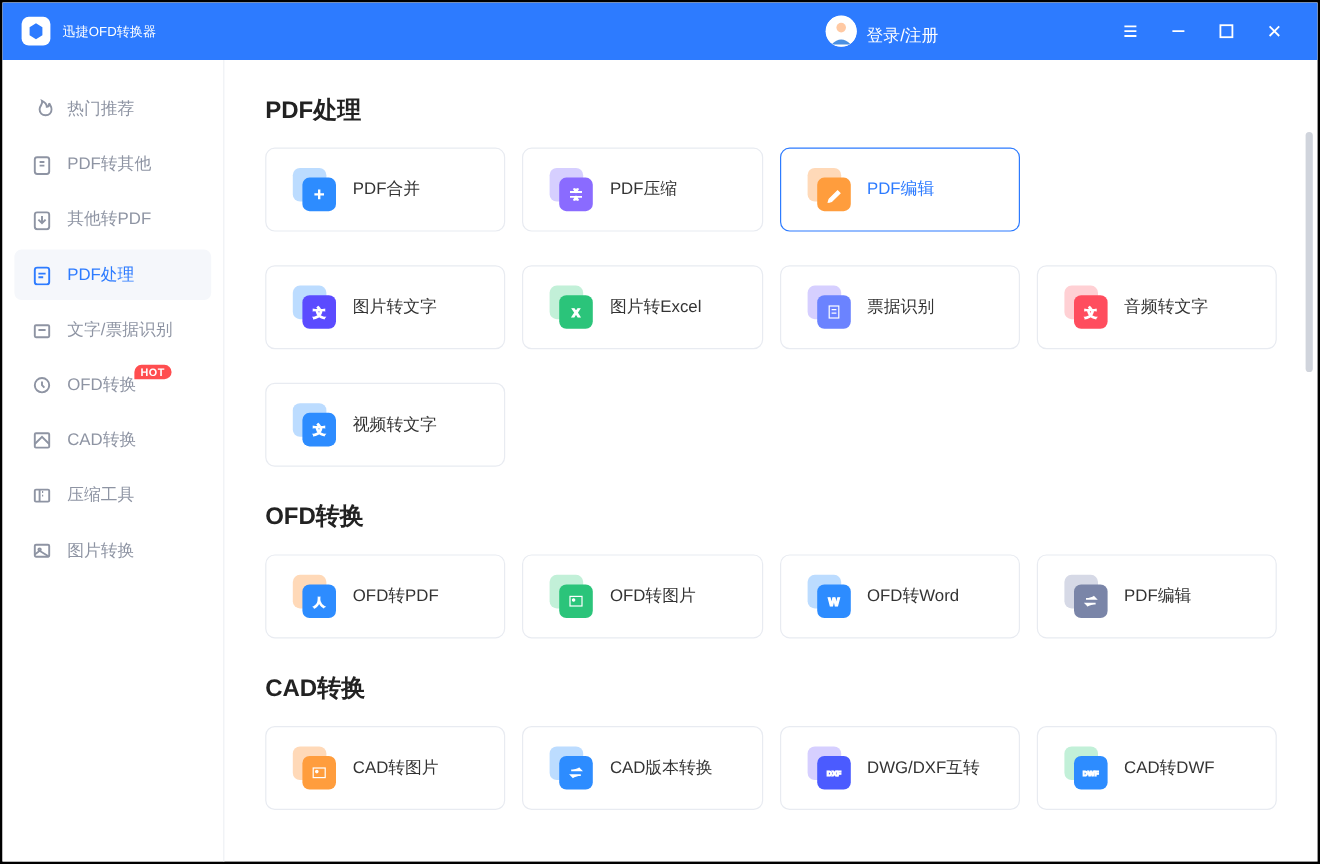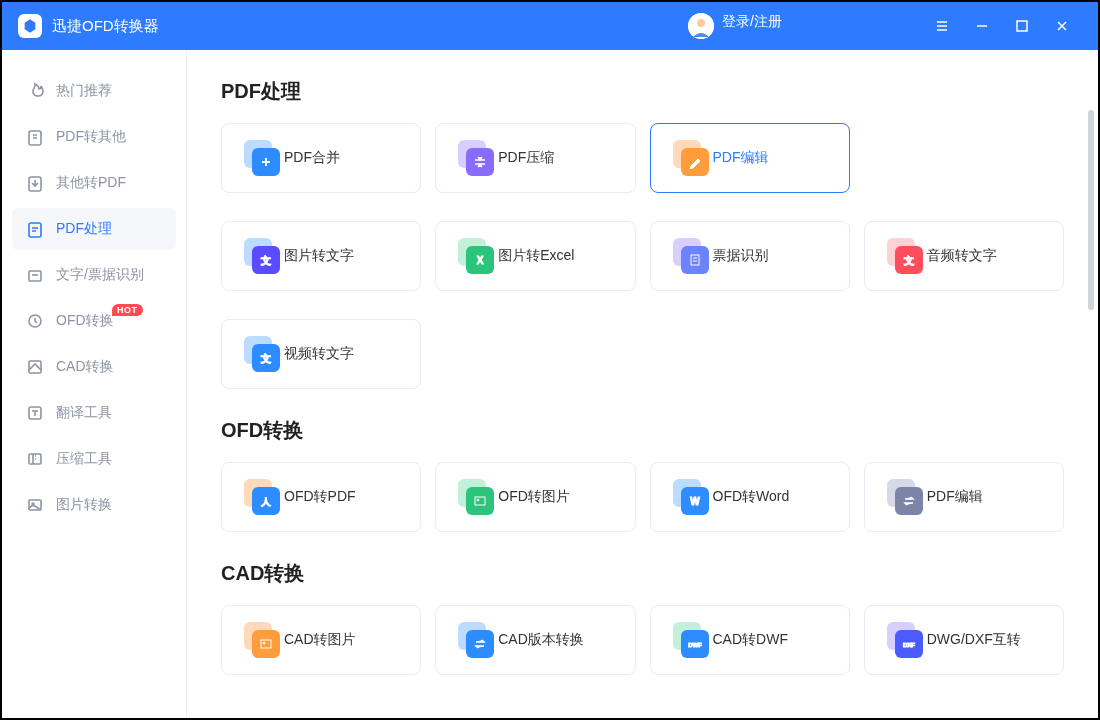--- a/index.html
+++ b/index.html
@@ -2,23 +2,23 @@
 <html><head>
 <meta charset="utf-8">
 <style>
 * { margin: 0; padding: 0; box-sizing: border-box; font-family: "Microsoft YaHei", -apple-system, sans-serif; }
 body { width: 1100px; height: 720px; overflow: hidden; background: #fff; border: 2px solid #000; position: relative; }
 
 
 .titlebar { height: 48px; background: #2d7bff; display: flex; align-items: center; padding: 0 16px; color: #fff; }
 .titlebar .logo { width: 24px; height: 24px; background: #fff; border-radius: 6px; display: flex; align-items: center; justify-content: center; margin-right: 10px; }
 .titlebar .logo svg { width: 16px; height: 16px; fill: #2d7bff; }
-.titlebar .title { font-size: 15px; font-weight: 500; }
+.titlebar .title { font-size: 11px; font-weight: 500; }
 .titlebar .spacer { flex: 1; }
-.titlebar .user { display: flex; align-items: flex-start; gap: 8px; margin-right: 140px; }
+.titlebar .user { display: flex; align-items: flex-end; gap: 8px; margin-right: 140px; }
 .titlebar .avatar { width: 26px; height: 26px; border-radius: 50%; background: #fff; display: flex; align-items: center; justify-content: center; overflow: hidden; }
 .titlebar .avatar svg { width: 26px; height: 26px; }
 .titlebar .login { font-size: 14px; }
 .titlebar .winbtn { width: 40px; height: 48px; display: flex; align-items: center; justify-content: center; cursor: pointer; }
 .titlebar .winbtn svg { width: 14px; height: 14px; stroke: #fff; stroke-width: 1.5; fill: none; }
 
 
 .main { display: flex; height: calc(720px - 48px - 4px); justify-content: center; }
 
 
@@ -28,21 +28,21 @@
 .side-item .sicon { width: 18px; height: 18px; display: flex; align-items: center; justify-content: center; flex-shrink: 0; }
 .side-item .sicon svg { width: 18px; height: 18px; stroke: currentColor; fill: none; stroke-width: 1.6; }
 .side-item.active .sicon svg { stroke: #2d7bff; }
 .hot-badge { position: absolute; top: 4px; left: 100px; background: #ff4d4f; color: #fff; font-size: 9px; font-weight: 700; padding: 1px 5px; border-radius: 6px 6px 6px 0; letter-spacing: 0.5px; }
 
 
 .content { flex: 1; padding: 28px 34px 10px 34px; overflow-y: auto; position: relative; }
 .section-title { font-size: 20px; font-weight: 700; color: #222; margin-bottom: 18px; margin-top: 6px; }
 .section-title:first-child { margin-top: 0; }
 .grid { display: grid; grid-template-columns: repeat(4, 1fr); gap: 14px; margin-bottom: 28px; }
-.card { height: 70px; border: 1px solid #e8ebf1; border-radius: 8px; display: flex; align-items: center; padding: 0 22px; gap: 4px; cursor: pointer; background: #fff; }
+.card { height: 70px; border: 1px solid #e8ebf1; border-radius: 8px; display: flex; align-items: center; padding: 0 22px; gap: 14px; cursor: pointer; background: #fff; }
 .card.highlight { border-color: #2d7bff; }
 .card .cicon { width: 36px; height: 36px; position: relative; flex-shrink: 0; }
 .card .cicon .back { position: absolute; width: 28px; height: 28px; border-radius: 6px; top: 0; left: 0; }
 .card .cicon .front { position: absolute; width: 28px; height: 28px; border-radius: 6px; bottom: 0; right: 0; display: flex; align-items: center; justify-content: center; }
 .card .cicon .front svg { width: 14px; height: 14px; fill: #fff; stroke: #fff; }
 .card .clabel { font-size: 14px; color: #333; }
 .card.highlight .clabel { color: #2d7bff; }
 
 
 .scrollbar { position: absolute; right: 4px; top: 60px; width: 6px; height: 200px; background: #d0d4dc; border-radius: 3px; }
@@ -161,30 +161,20 @@
             <rect x="3" y="3" width="12" height="12" rx="1"></rect>
             <path d="M3 12l6-6 6 6"></path>
           </svg>
         </span>
     <span>CAD转换</span>
 
   </div>
       <div class="side-item">
     <span class="sicon">
           <svg viewBox="0 0 18 18">
-            <rect x="3" y="3" width="12" height="12" rx="2"></rect>
-            <path d="M6 7h6M9 7v5"></path>
-          </svg>
-        </span>
-    <span>翻译工具</span>
-
-  </div>
-      <div class="side-item">
-    <span class="sicon">
-          <svg viewBox="0 0 18 18">
             <rect x="3" y="4" width="12" height="10" rx="1"></rect>
             <path d="M7 4v10M9 6h1M9 9h1"></path>
           </svg>
         </span>
     <span>压缩工具</span>
 
   </div>
       <div class="side-item">
     <span class="sicon">
           <svg viewBox="0 0 18 18">
@@ -363,39 +353,39 @@
           <div class="front" style="background:#2d8cff">
               <svg viewBox="0 0 14 14">
                 <path d="M3 5h8l-2-2M11 9H3l2 2" stroke-width="1.5"></path>
               </svg>
             </div>
         </div>
         <div class="clabel">CAD版本转换</div>
       </div>
         <div class="card">
         <div class="cicon">
-          <div class="back" style="background:#c2f0d8"></div>
-          <div class="front" style="background:#2d8cff">
-              <svg viewBox="0 0 14 14">
-                <text x="7" y="10" font-size="6" text-anchor="middle" fill="#fff" font-weight="bold">DWF</text>
-              </svg>
-            </div>
-        </div>
-        <div class="clabel">CAD转DWF</div>
-      </div>
-        <div class="card">
-        <div class="cicon">
           <div class="back" style="background:#d6cfff"></div>
           <div class="front" style="background:#4b5bff">
               <svg viewBox="0 0 14 14">
                 <text x="7" y="10" font-size="6" text-anchor="middle" fill="#fff" font-weight="bold">DXF</text>
               </svg>
             </div>
         </div>
         <div class="clabel">DWG/DXF互转</div>
+      </div>
+        <div class="card">
+        <div class="cicon">
+          <div class="back" style="background:#c2f0d8"></div>
+          <div class="front" style="background:#2d8cff">
+              <svg viewBox="0 0 14 14">
+                <text x="7" y="10" font-size="6" text-anchor="middle" fill="#fff" font-weight="bold">DWF</text>
+              </svg>
+            </div>
+        </div>
+        <div class="clabel">CAD转DWF</div>
       </div>
       </div>
       <div class="scrollbar"></div>
   </div>
 </div>
 
 <div class="annotation">
   
   
 </div>

